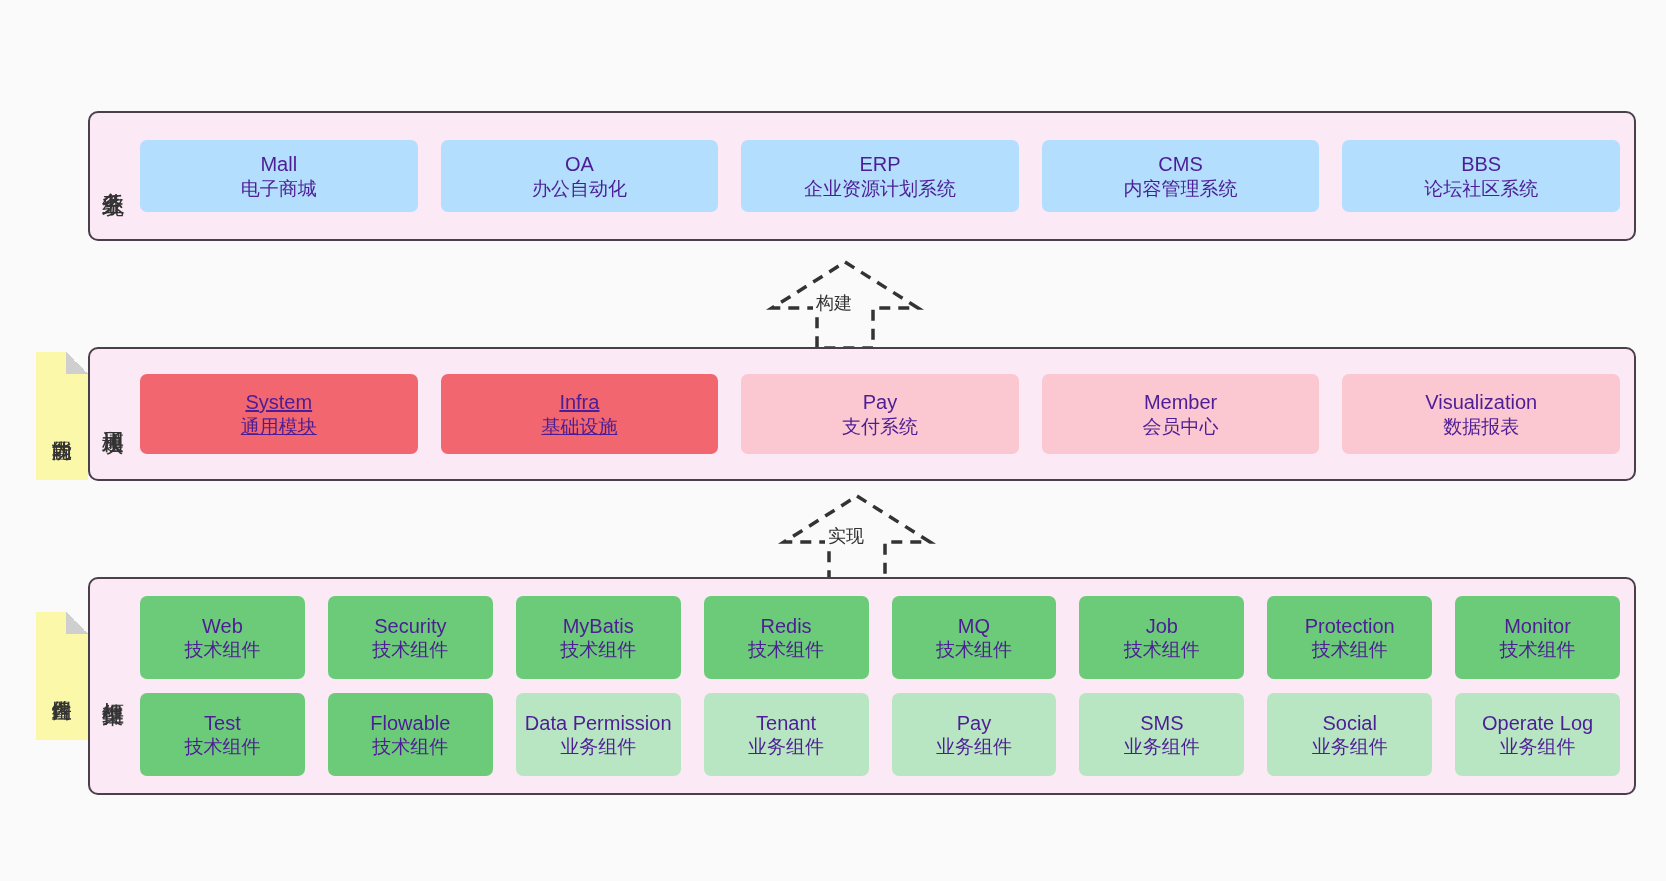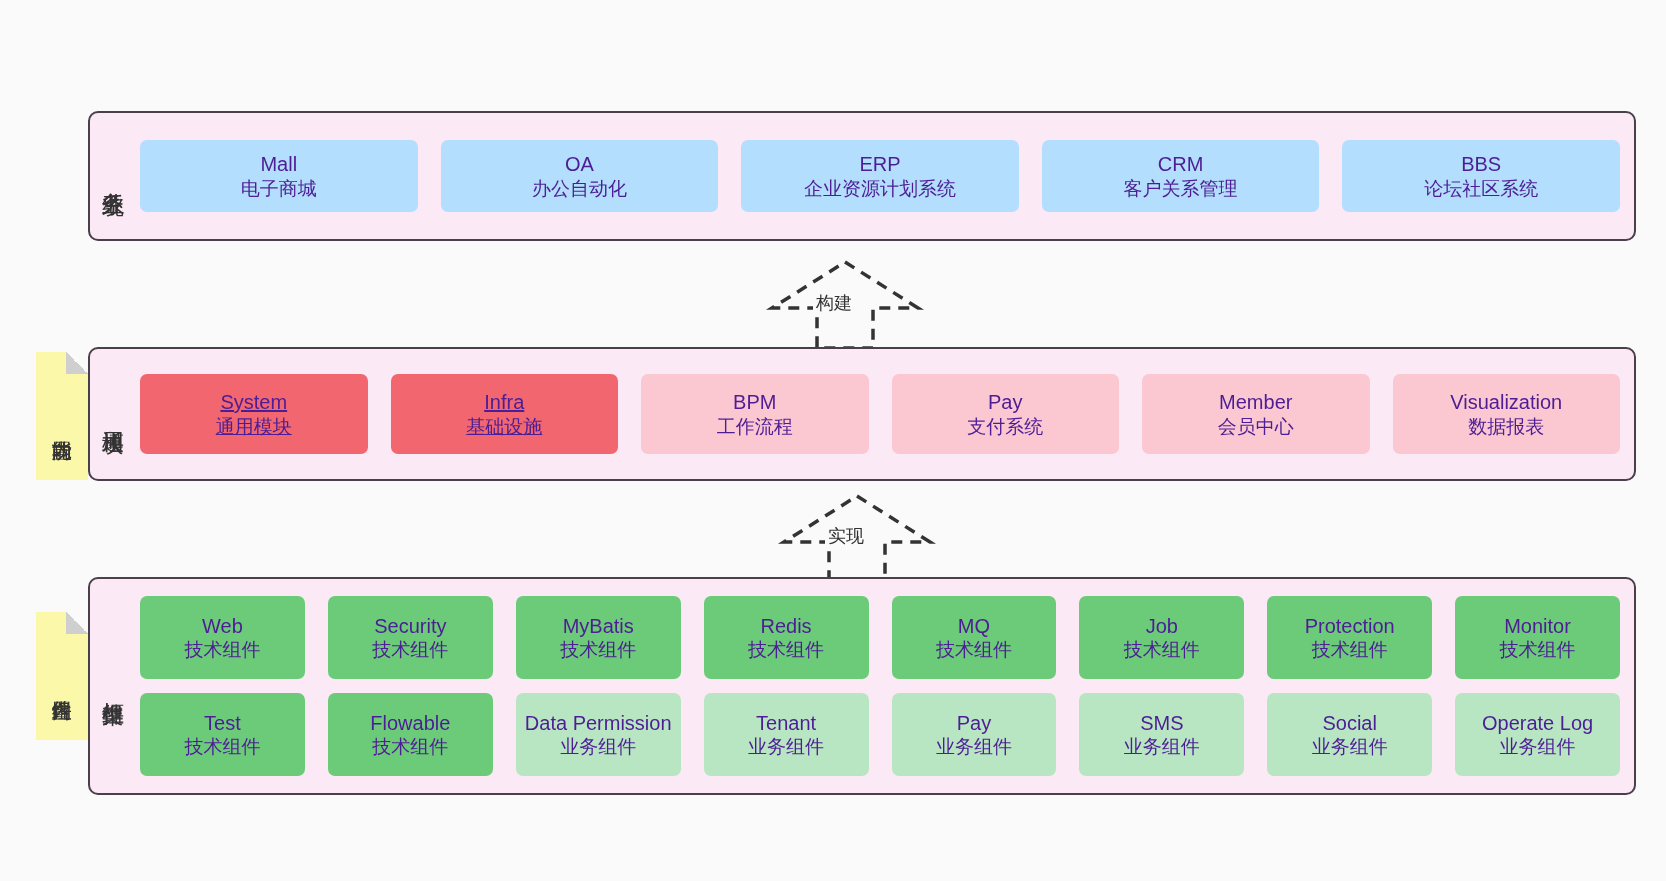--- a/index.html
+++ b/index.html
@@ -169,22 +169,22 @@
           </div>
           <div class="box c-blue">
             <div class="title">OA</div>
             <div class="sub">办公自动化</div>
           </div>
           <div class="box c-blue">
             <div class="title">ERP</div>
             <div class="sub">企业资源计划系统</div>
           </div>
           <div class="box c-blue">
-            <div class="title">CRM</div>
-            <div class="sub">客户关系管理</div>
+            <div class="title">CMS</div>
+            <div class="sub">内容管理系统</div>
           </div>
           <div class="box c-blue">
             <div class="title">BBS</div>
             <div class="sub">论坛社区系统</div>
           </div>
         </div>
       </div>
   </div>
 
   <svg class="arrow" id="arrow-build" viewBox="0 0 190 92" xmlns="http://www.w3.org/2000/svg">
@@ -198,24 +198,20 @@
         <div class="row">
           <div class="box c-red">
             <div class="title">System</div>
             <div class="sub">通用模块</div>
           </div>
           <div class="box c-red">
             <div class="title">Infra</div>
             <div class="sub">基础设施</div>
           </div>
           <div class="box c-pink">
-            <div class="title">BPM</div>
-            <div class="sub">工作流程</div>
-          </div>
-          <div class="box c-pink">
             <div class="title">Pay</div>
             <div class="sub">支付系统</div>
           </div>
           <div class="box c-pink">
             <div class="title">Member</div>
             <div class="sub">会员中心</div>
           </div>
           <div class="box c-pink">
             <div class="title">Visualization</div>
             <div class="sub">数据报表</div>

